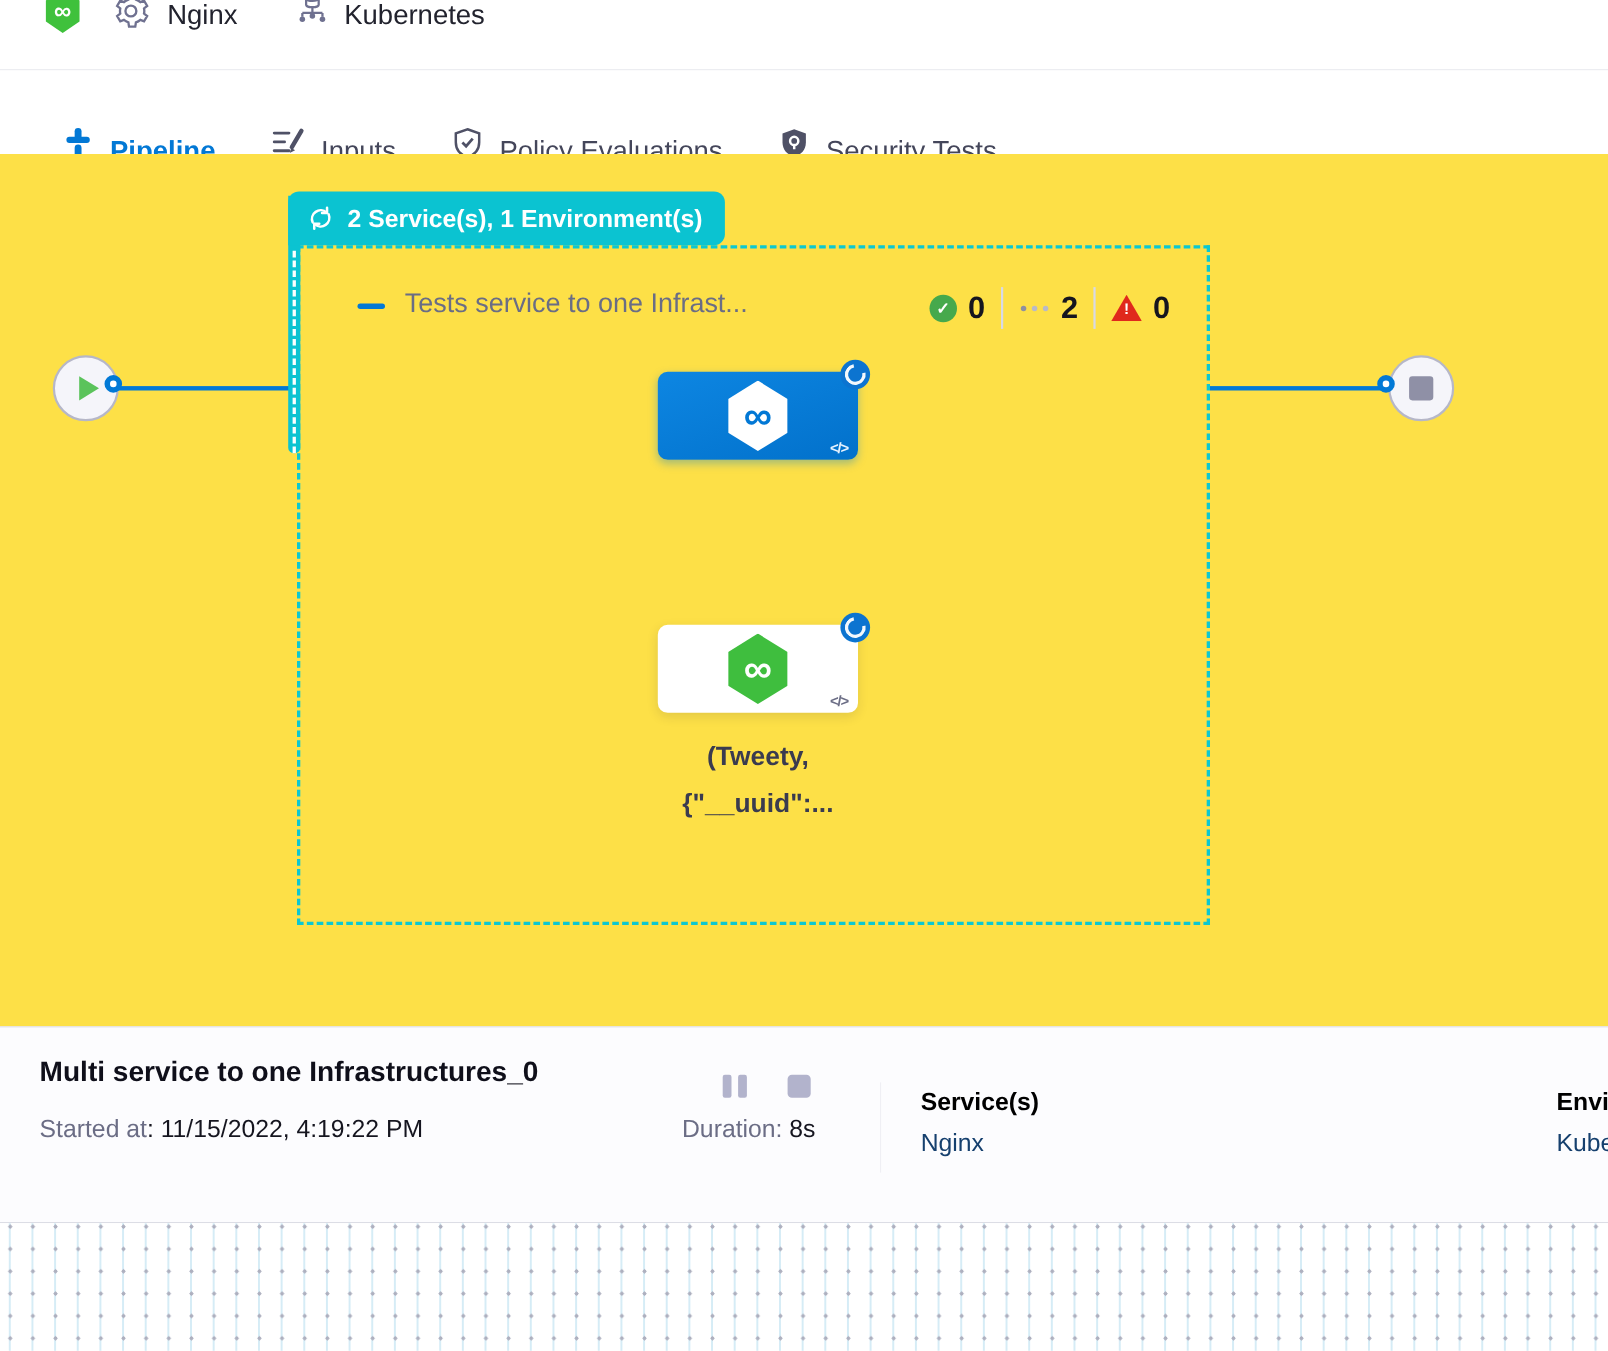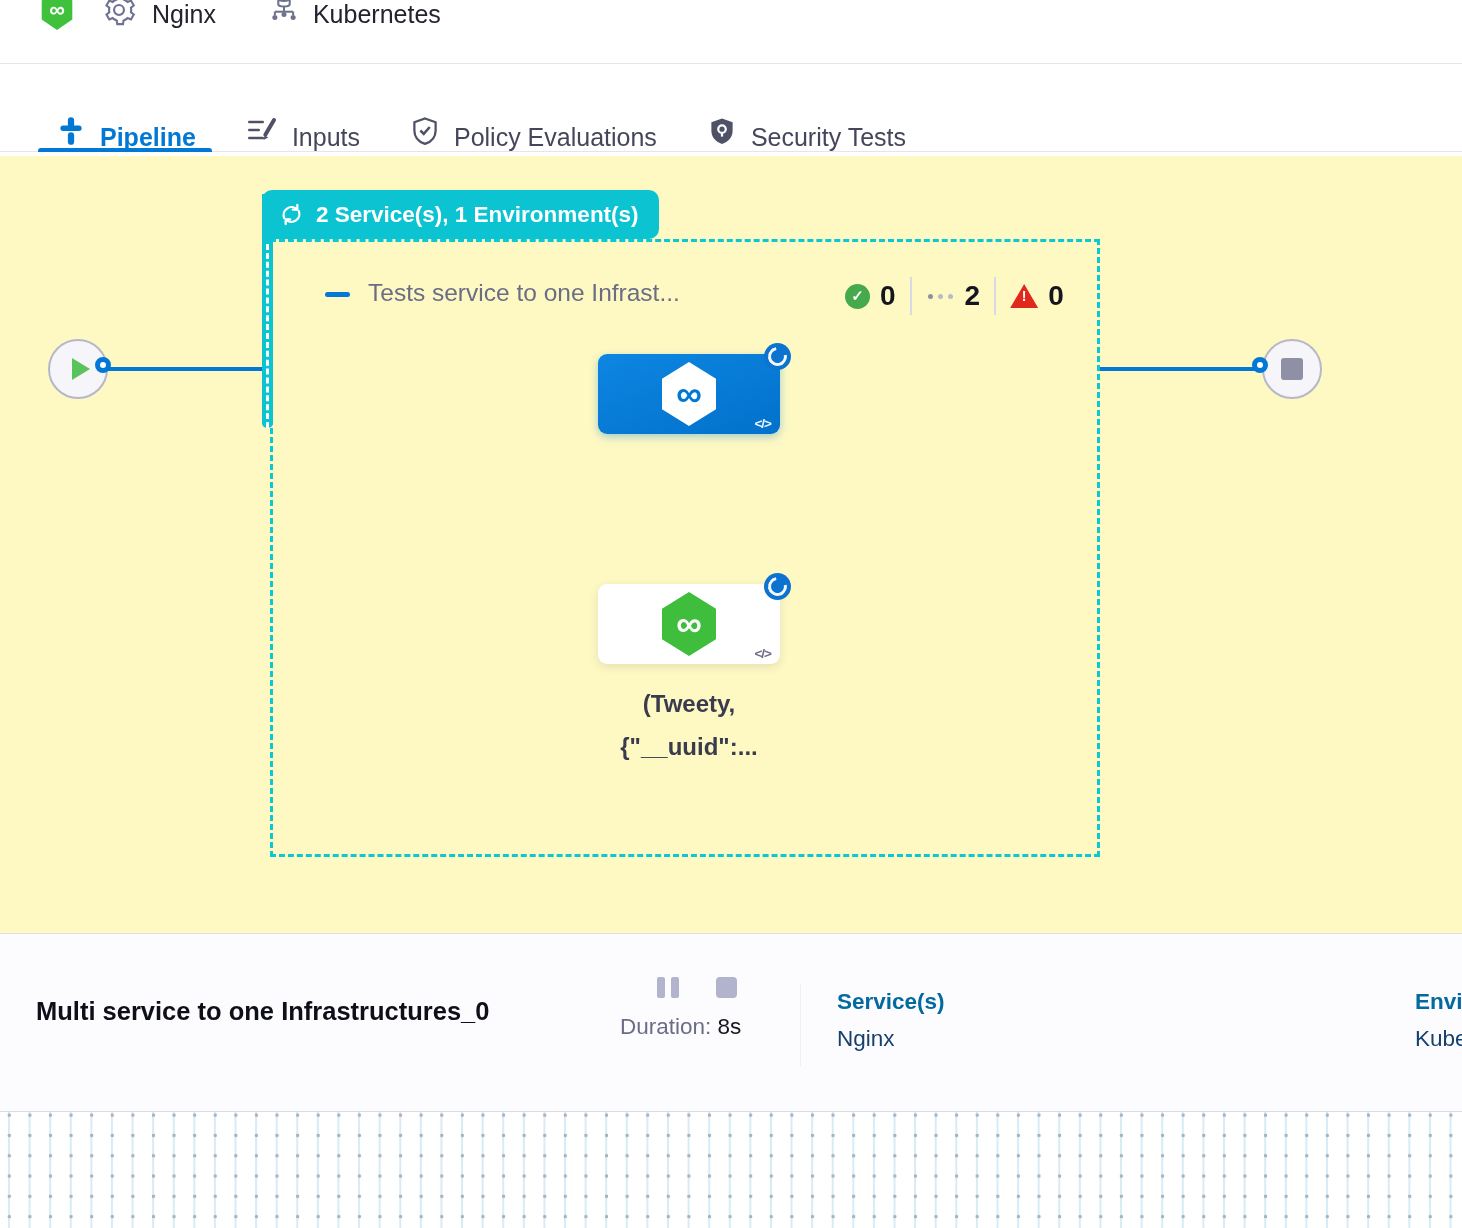--- a/index.html
+++ b/index.html
@@ -22,22 +22,22 @@
   .tabbar { position:absolute; top:64px; left:0; width:1462px; height:88px;
             background:#fff; border-bottom:1px solid #E4E5EC;
             display:flex; align-items:center; padding-left:56px; gap:50px; }
   .tab { position:relative; height:88px; display:flex; align-items:flex-end; gap:14px;
          font-size:25px; font-weight:500; color:#44465A; cursor:pointer; }
   .tab.active { color:#0278D5; font-weight:700; }
   .tab.active::after { content:''; position:absolute; left:-18px; right:-16px;
          bottom:0; height:4px; background:#0278D5; border-radius:3px 3px 0 0; }
 
   
-  .canvas { position:absolute; top:156px; left:0; width:1462px; height:933px;
-            background:#fef9c3; }
+  .canvas { position:absolute; top:140px; left:0; width:1462px; height:933px;
+            background:#fde047; }
 
   .circle-node { position:absolute; width:60px; height:60px; border-radius:50%;
                  background:#F5F5FA; border:2px solid #B6B7C8;
                  display:flex; align-items:center; justify-content:center; }
   .play-tri { width:0; height:0; border-top:11px solid transparent;
               border-bottom:11px solid transparent; border-left:18px solid #5BC35B;
               margin-left:5px; }
   .stop-sq { width:22px; height:22px; background:#8F90A6; border-radius:3px; }
 
   .edge-dot { position:absolute; width:16px; height:16px; border-radius:50%;
@@ -102,33 +102,33 @@
 
   .node-label { position:absolute; width:280px; text-align:center; font-size:24px;
                 line-height:43px; color:#3A3B4F; z-index:5; }
   .node-label b { font-weight:700; }
   .node-label.bold-all { font-weight:700; }
 
   
   .footer { position:absolute; top:933px; left:0; width:1462px; height:179px;
             background:#FCFCFE; border-top:1px solid #DEDFE8; border-bottom:1px solid #D9DAE3; }
   .f-title { position:absolute; left:36px; top:27px; font-size:25.5px;
-             font-weight:700; color:#0F0F1A;margin-top:36px; }
+             font-weight:700; color:#0F0F1A; }
   .f-sub { position:absolute; left:36px; top:80px; font-size:22.5px; color:#15151F; }
   .f-sub .g { color:#6B6D85; }
   .pause-btn { position:absolute; left:657px; top:43px; width:22px; height:21px;
                display:flex; gap:6px; cursor:pointer; }
   .pause-btn i { width:8px; height:21px; background:#B2B3CC; border-radius:2px; }
   .stopm-btn { position:absolute; left:716px; top:43px; width:21px; height:21px;
                background:#B2B3CC; border-radius:4px; cursor:pointer; }
   .f-dur { position:absolute; left:620px; top:80px; font-size:22.5px; color:#15151F; }
   .f-dur .g { color:#6B6D85; }
   .f-vdiv { position:absolute; left:800px; top:50px; width:1px; height:82px; background:#EFEFF4; }
   .f-col { position:absolute; top:55px; }
-  .f-col .h { font-size:22.5px; font-weight:600; color:#0369a1; }
+  .f-col .h { font-size:22.5px; font-weight:600; color:#000000; }
   .f-col .v { margin-top:11px; font-size:22.5px; font-weight:500; color:#16406E; cursor:pointer; }
   .f-col.svc { left:837px; } .f-col.env { left:1415px; width:220px; }
 
   
   .gridzone { position:absolute; top:1112px; left:0; width:1462px; height:116px;
       background-color:#fff;
       background-image:
         radial-gradient(circle, #AEB0BF 1.7px, transparent 2px),
         linear-gradient(to right, rgba(200,230,243,.75) 1.5px, transparent 1.5px);
       background-size:20.6px 20.3px, 20.6px 100%;
@@ -276,20 +276,23 @@
 
   <div class="edge-line" style="left:1100px; top:211px; width:162px;"></div>
   <div class="circle-node" style="left:1262px; top:183px;">
     <span class="stop-sq"></span>
   </div>
   <div class="edge-dot" style="left:1252px; top:201px;"></div>
 </div>
 
 <div class="footer">
   <div class="f-title">Multi service to one Infrastructures_0</div>
+  <div class="f-sub">
+    <span class="g">Started at</span><span>: 11/15/2022, 4:19:22 PM</span>
+  </div>
   <div class="pause-btn">
       <i></i>
       <i></i>
     </div>
   <div class="stopm-btn"></div>
   <div class="f-dur">
     <span class="g">Duration:</span><span> 8s</span>
   </div>
   <div class="f-vdiv"></div>
   <div class="f-col svc">

